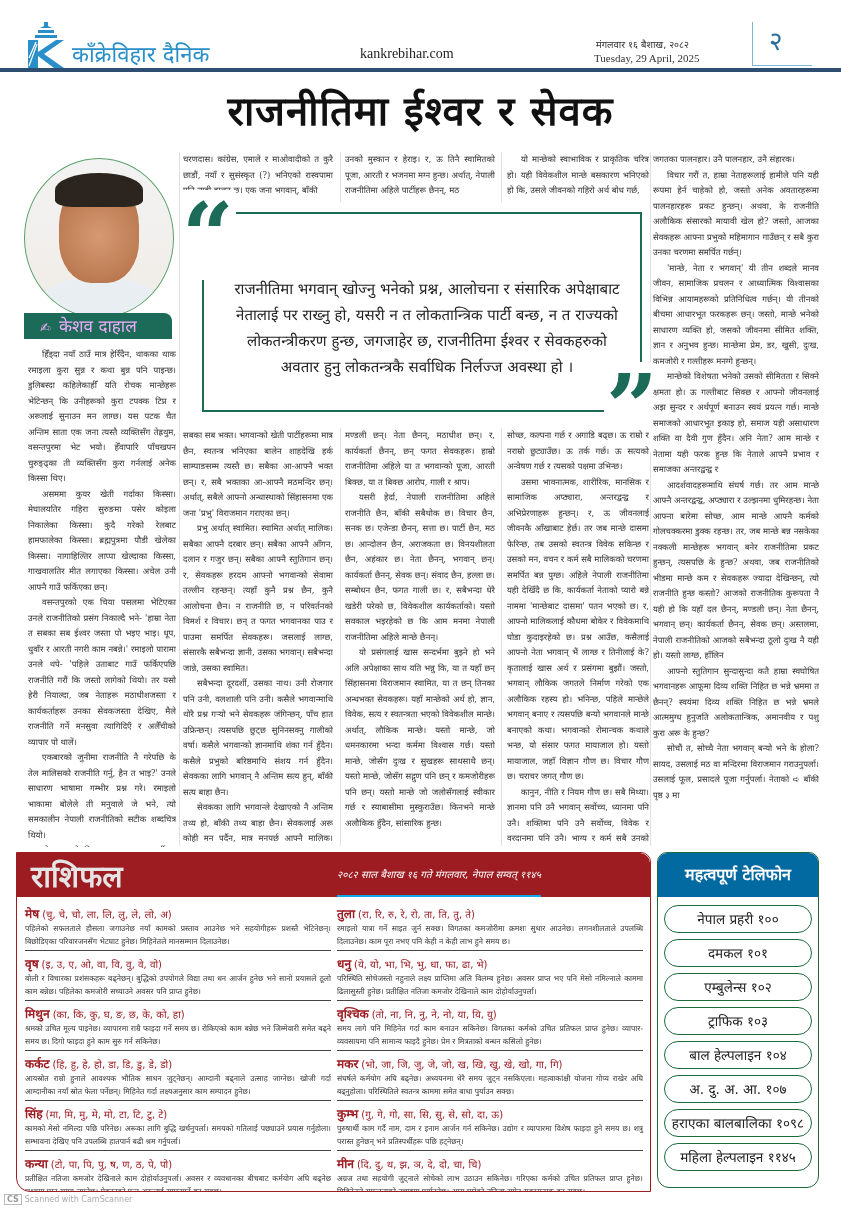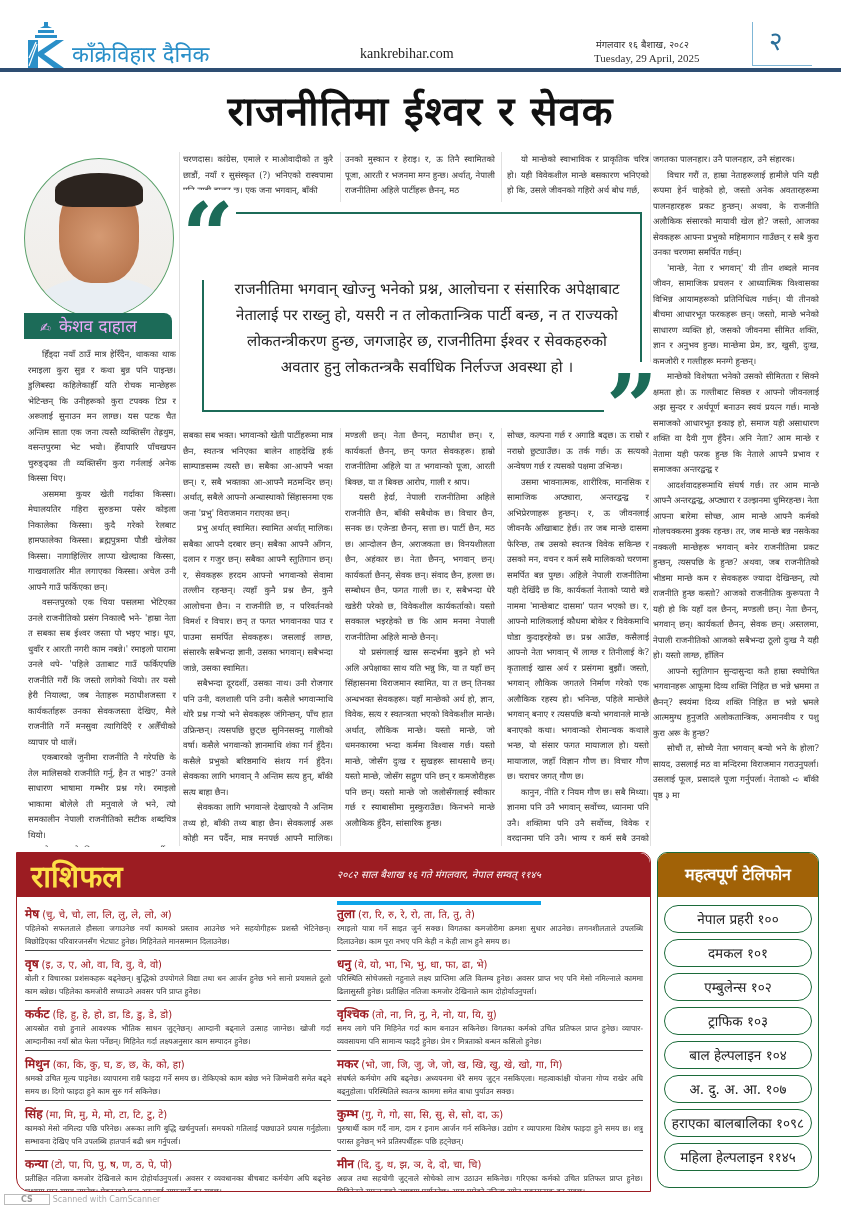--- a/index.html
+++ b/index.html
@@ -43,38 +43,38 @@
 
   
   .pq-frame { position: absolute; left: 202px; top: 212px; width: 440px; height: 200px; border: 2.5px solid #1c6b58; border-left: 2.5px solid #1c6b58; }
   .pq-open { position: absolute; left: 180px; top: 190px; font-family: "DejaVu Serif", serif; font-weight: bold; font-size: 90px; line-height: 90px; color: #1c6b58; background: #fff; padding: 0 2px; }
   .pq-close { position: absolute; left: 604px; top: 362px; font-family: "DejaVu Serif", serif; font-weight: bold; font-size: 90px; line-height: 90px; color: #1c6b58; background: #fff; padding: 0 2px; }
   .pq-text { position: absolute; left: 232px; top: 228px; width: 390px; text-align: center; font-family: "DejaVu Sans", sans-serif; font-size: 15px; line-height: 26px; color: #222; margin-top: 48px; }
 
   
   .rashi { position: absolute; left: 16px; top: 852px; width: 635px; height: 340px; border: 1.5px solid #9c1c22; border-radius: 0 10px 0 14px; overflow: hidden; }
   .rashi-head { position: absolute; left: 0; top: 0; width: 100%; height: 44px; background: #9c1c22; border-radius: 0 10px 0 0; }
-  .rashi-title { position: absolute; left: 14px; top: 2px; font-family: "DejaVu Sans", sans-serif; font-weight: bold; font-size: 30px; color: #fde047; }
-  .rashi-date { position: absolute; left: 320px; top: 14px; font-family: "DejaVu Sans", sans-serif; font-style: italic; font-size: 10px; color: #fff; border-bottom: 4px solid #0ea5e9; padding-bottom: 20px; }
+  .rashi-title { position: absolute; left: 14px; top: 2px; font-family: "DejaVu Sans", sans-serif; font-weight: bold; font-size: 30px; color: #e5e5e5; }
+  .rashi-date { position: absolute; left: 320px; top: 14px; font-family: "DejaVu Sans", sans-serif; font-style: italic; font-size: 10px; color: #fff; border-bottom: 2px solid #0ea5e9; padding-bottom: 14px; }
   .signs-left { position: absolute; left: 8px; top: 48px; width: 306px; }
   .signs-right { position: absolute; left: 320px; top: 48px; width: 306px; }
   .sign { border-bottom: 1.5px solid #444; padding: 2px 0 2px 0; }
   .sign:last-child { border-bottom: none; }
   .sign-name { font-family: "DejaVu Sans", sans-serif; font-weight: bold; font-size: 12px; color: #9c1c22; }
   .sign-letters { font-family: "DejaVu Sans", sans-serif; font-size: 10px; color: #9c1c22; margin-left: 3px; }
   .sign-text { font-size: 7.6px; line-height: 13px; color: #333; text-align: justify; }
 
   
   .tel { position: absolute; left: 657px; top: 852px; width: 162px; height: 336px; border: 1.5px solid #1c6b3a; border-radius: 10px 10px 12px 12px; overflow: hidden; }
-  .tel-head { position: absolute; left: 0; top: 0; width: 100%; height: 44px; background: #a16207; color: #fff; font-family: "DejaVu Sans", sans-serif; font-weight: bold; font-size: 16px; text-align: center; line-height: 44px; }
+  .tel-head { position: absolute; left: 0; top: 0; width: 100%; height: 44px; background: #0369a1; color: #fff; font-family: "DejaVu Sans", sans-serif; font-weight: bold; font-size: 16px; text-align: center; line-height: 44px; }
   .tel-list { position: absolute; left: 6px; top: 52px; width: 148px; }
   .tel-item { height: 28px; margin-bottom: 6px; border: 1.2px solid #1c6b3a; border-radius: 14px; text-align: center; font-family: "DejaVu Sans", sans-serif; font-size: 13.5px; line-height: 26px; color: #222; white-space: nowrap; overflow: hidden; }
 
   .scanner { position: absolute; left: 4px; top: 1194px; font-family: "DejaVu Sans", sans-serif; font-size: 8px; color: #aaa; }
-  .scanner .cs { display: inline-block; border: 1px solid #bbb; font-weight: bold; font-size: 8px; padding: 0 16px; margin-right: 3px; color: #999; }
+  .scanner .cs { display: inline-block; border: 1px solid #bbb; font-weight: bold; font-size: 8px; padding: 0 2px; margin-right: 3px; color: #999; }
 </style>
 </head>
 <body>
 
 <div class="masthead">
   <svg class="logo" viewBox="0 0 40 46">
     <polygon points="18,0 22,0 22,4 26,6 14,6 18,4" fill="#2a8fc8"></polygon>
     <rect x="12" y="8" width="16" height="3" fill="#2a8fc8"></rect>
     <rect x="9" y="13" width="22" height="3" fill="#2a8fc8"></rect>
     <polygon points="2,18 12,18 12,46 2,46" fill="#2a8fc8"></polygon>
@@ -166,26 +166,26 @@
   <div class="signs-left">
     <div class="sign">
       <span class="sign-name">मेष</span><span class="sign-letters">(चु, चे, चो, ला, लि, लु, ले, लो, अ)</span>
       <div class="sign-text">पहिलेको सफलताले हौसला जगाउनेछ नयाँ कामको प्रस्ताव आउनेछ भने सहयोगीहरू प्रशस्तै भेटिनेछन्। बिछोडिएका परिवारजनसँग भेटघाट हुनेछ। मिहिनेतले मानसम्मान दिलाउनेछ।</div>
     </div>
     <div class="sign">
       <span class="sign-name">वृष</span><span class="sign-letters">(इ, उ, ए, ओ, वा, वि, वु, वे, वो)</span>
       <div class="sign-text">बोली र विचारका प्रशंसकहरू बढ्नेछन्। बुद्धिको उपयोगले विद्या तथा धन आर्जन हुनेछ भने सानो प्रयासले ठूलो काम बन्नेछ। पहिलेका कमजोरी सच्याउने अवसर पनि प्राप्त हुनेछ।</div>
     </div>
     <div class="sign">
+      <span class="sign-name">मिथुन</span><span class="sign-letters">(का, कि, कु, घ, ङ, छ, के, को, हा)</span>
+      <div class="sign-text">श्रमको उचित मूल्य पाइनेछ। व्यापारमा राम्रै फाइदा गर्ने समय छ। रोकिएको काम बन्नेछ भने जिम्मेवारी समेत बढ्ने समय छ। दिगो फाइदा हुने काम सुरु गर्न सकिनेछ।</div>
+    </div>
+    <div class="sign">
       <span class="sign-name">कर्कट</span><span class="sign-letters">(हि, हु, हे, हो, डा, डि, डु, डे, डो)</span>
       <div class="sign-text">आयस्रोत राम्रो हुनाले आवश्यक भौतिक साधन जुट्नेछन्। आम्दानी बढ्नाले उत्साह जाग्नेछ। खोजी गर्दा आम्दानीका नयाँ स्रोत फेला पर्नेछन्। मिहिनेत गर्दा लक्ष्यअनुसार काम सम्पादन हुनेछ।</div>
-    </div>
-    <div class="sign">
-      <span class="sign-name">मिथुन</span><span class="sign-letters">(का, कि, कु, घ, ङ, छ, के, को, हा)</span>
-      <div class="sign-text">श्रमको उचित मूल्य पाइनेछ। व्यापारमा राम्रै फाइदा गर्ने समय छ। रोकिएको काम बन्नेछ भने जिम्मेवारी समेत बढ्ने समय छ। दिगो फाइदा हुने काम सुरु गर्न सकिनेछ।</div>
     </div>
     <div class="sign">
       <span class="sign-name">सिंह</span><span class="sign-letters">(मा, मि, मु, मे, मो, टा, टि, टु, टे)</span>
       <div class="sign-text">कामको मेसो नमिल्दा पछि परिनेछ। अरूका लागि बुद्धि खर्चनुपर्ला। समयको गतिलाई पछ्याउने प्रयास गर्नुहोला। सम्भावना देखिए पनि उपलब्धि हातपार्न बढी श्रम गर्नुपर्ला।</div>
     </div>
     <div class="sign">
       <span class="sign-name">कन्या</span><span class="sign-letters">(टो, पा, पि, पु, ष, ण, ठ, पे, पो)</span>
       <div class="sign-text">प्रतीक्षित नतिजा कमजोर देखिनाले काम दोहोर्याउनुपर्ला। अवसर र व्यवधानका बीचबाट कर्मयोग अघि बढ्नेछ लक्ष्यमा पुग्न समय लाग्नेछ। मेहनतको फल अरूलाई सुम्पनुपर्ने हुन सक्छ।</div>
     </div>
   </div>

